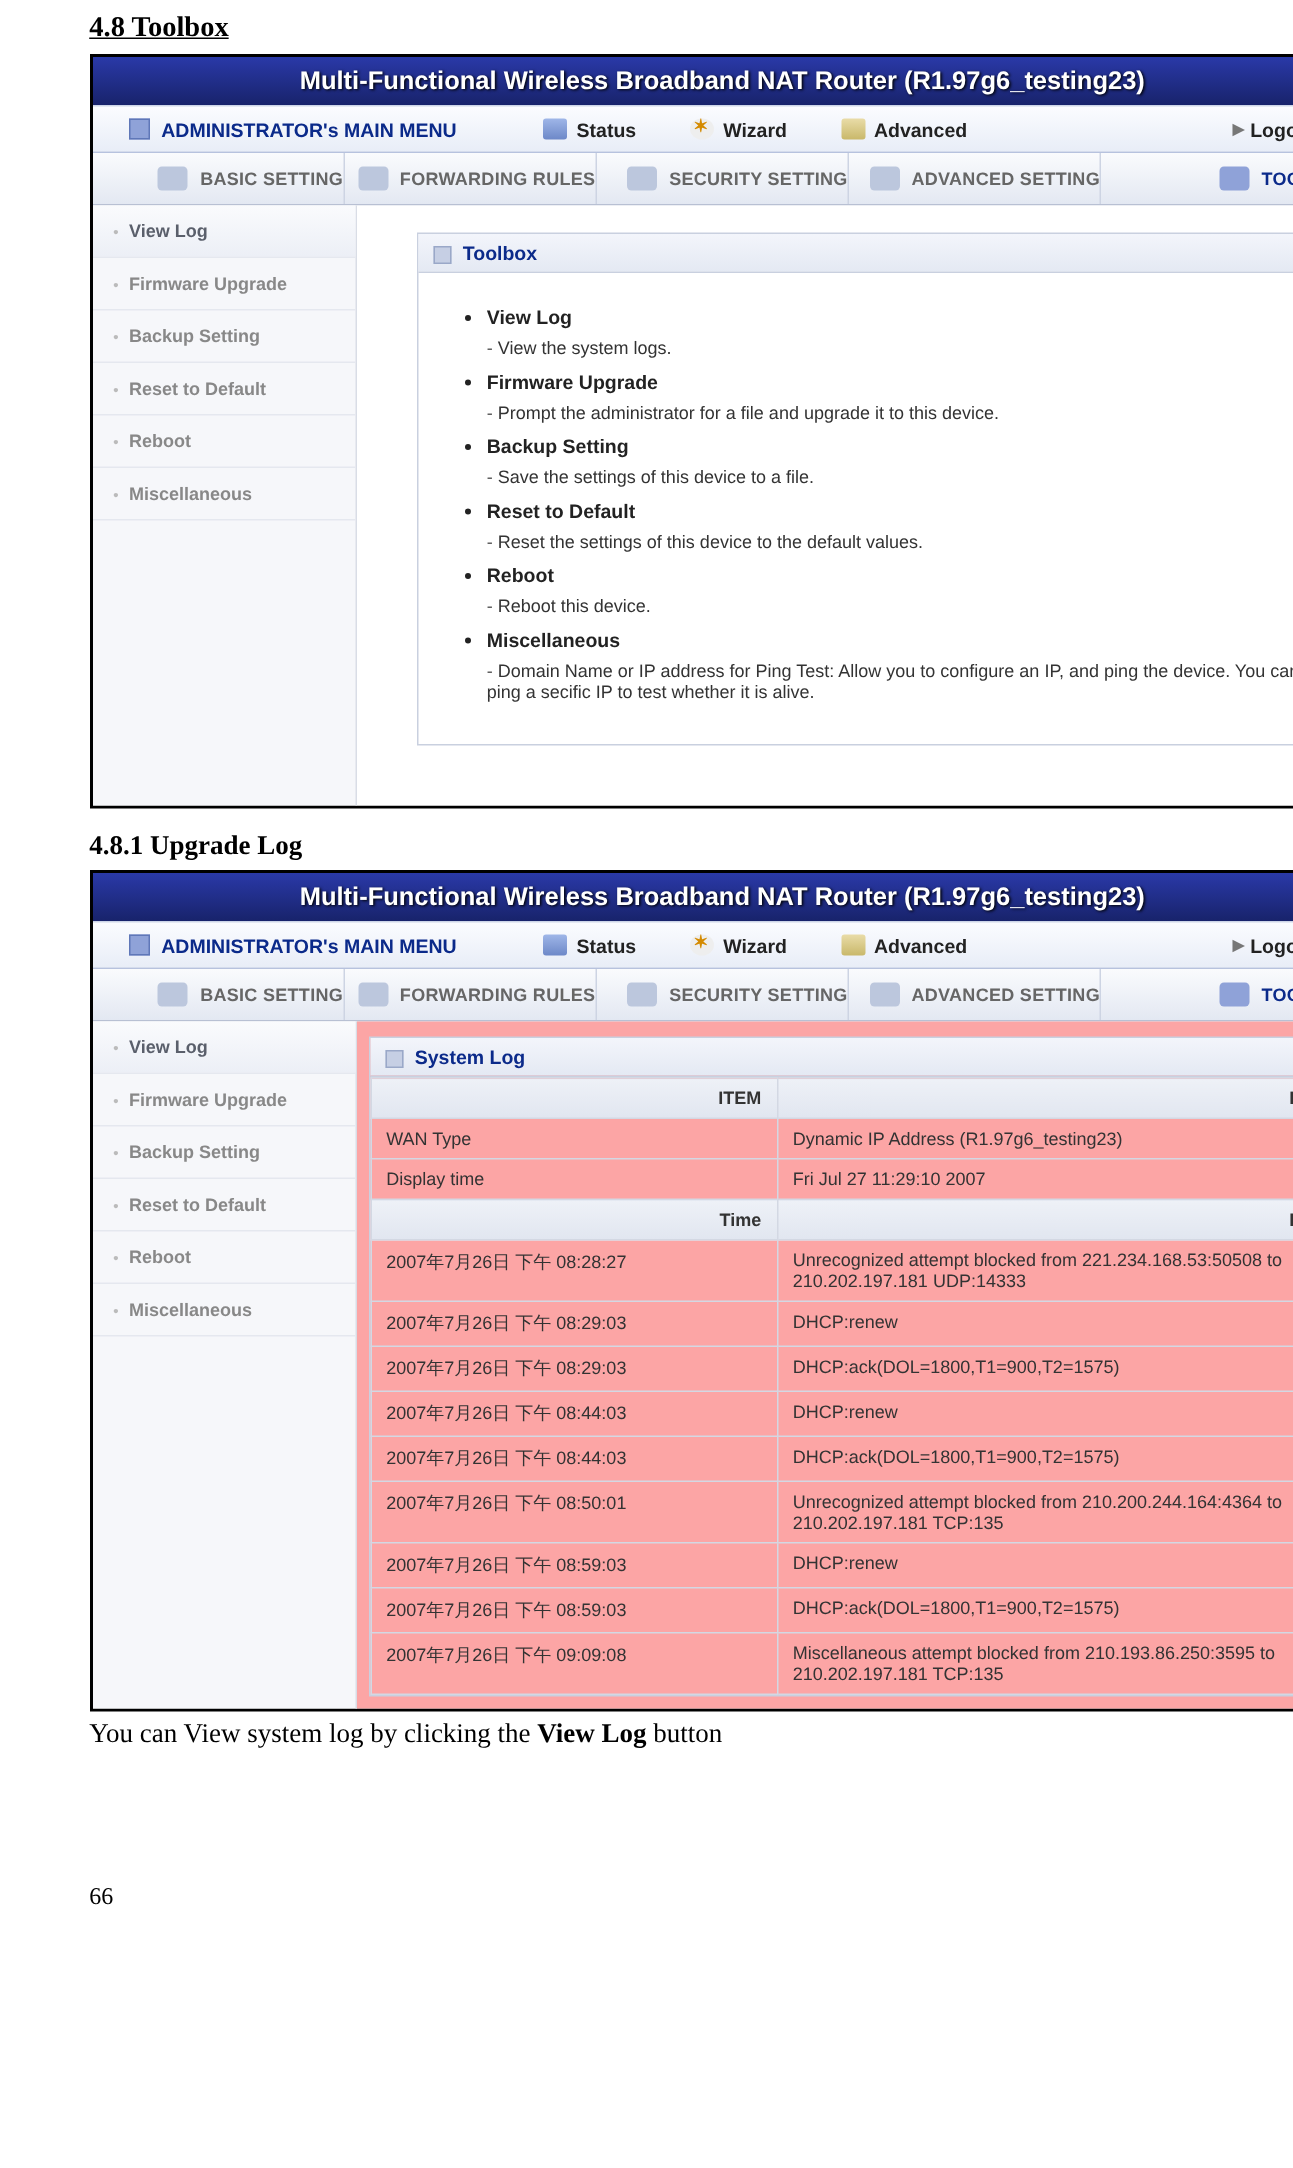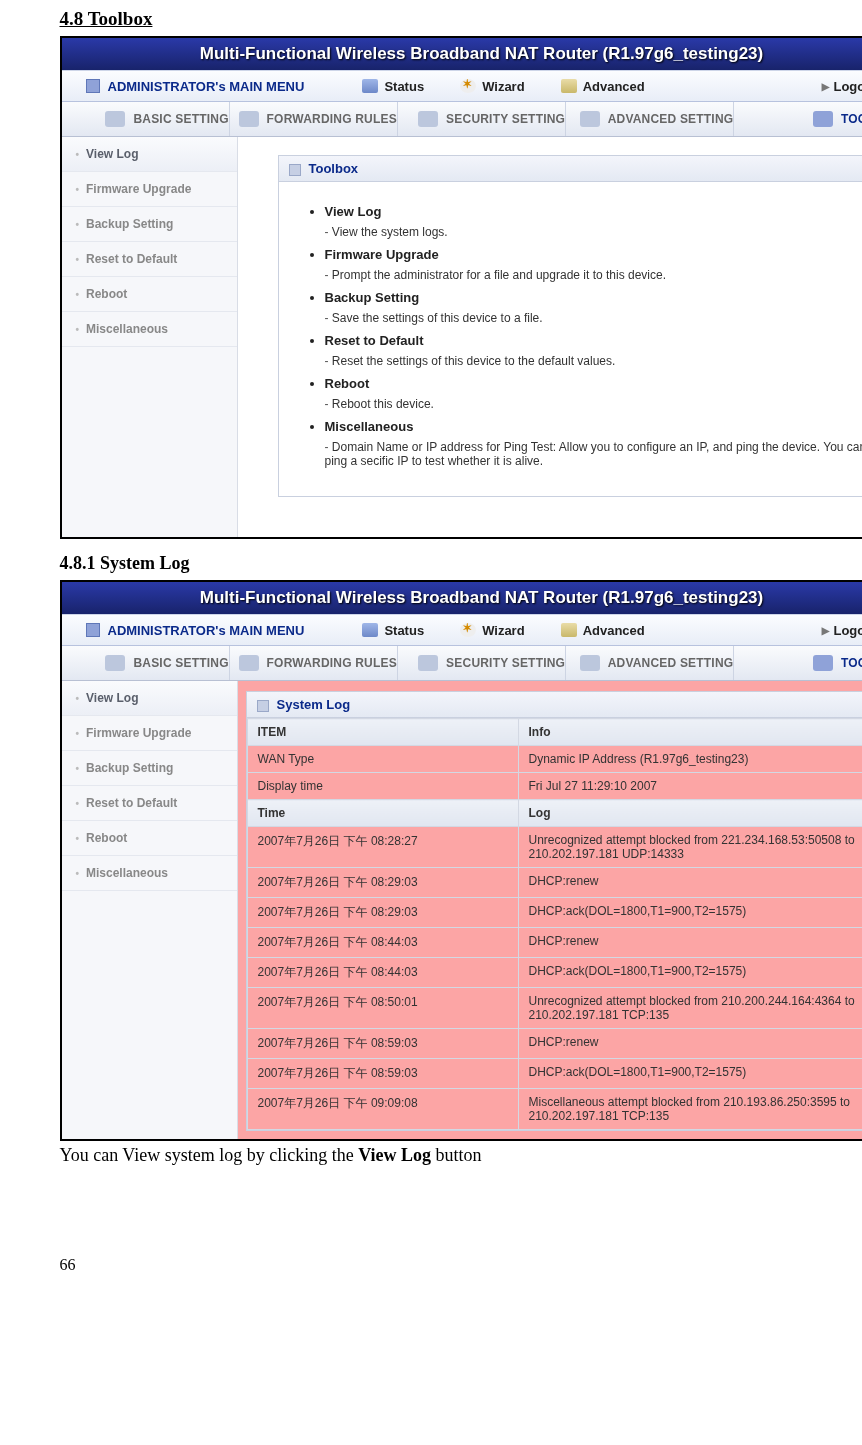--- a/index.html
+++ b/index.html
@@ -36,21 +36,21 @@
 .panel-hdr{background:linear-gradient(#f3f5fb,#e4e9f3);border-bottom:1px solid #c9d0df;padding:5px 10px;color:#0b2a8a;font-weight:bold;font-size:13px}
 .panel-hdr .sq{display:inline-block;width:10px;height:10px;background:#c6cfe4;border:1px solid #9aa8c8;margin-right:8px;vertical-align:middle}
 .panel-body{padding:14px 20px 20px 20px;color:#222}
 ul.feat{list-style:disc;margin:0;padding-left:26px}
 ul.feat>li{margin:8px 0;font-weight:bold;font-size:13px}
 ul.feat>li .desc{display:block;font-weight:normal;margin:6px 0 2px 0;color:#333;font-size:12px}
 ul.feat>li .desc::before{content:"- ";color:#555}
 .content2{flex:1;background:#fca5a5;padding:10px 8px 8px 8px}
 table.log{width:100%;border-collapse:collapse;font-size:12px}
 table.log th,table.log td{border:1px solid #d3d8e3;padding:6px 10px;text-align:left;vertical-align:top}
-table.log th{background:linear-gradient(#eef1f7,#e1e6f0);color:#333;text-align:left;font-weight:bold}
+table.log th{background:linear-gradient(#eef1f7,#e1e6f0);color:#333;text-align:right;font-weight:bold}
 table.log td.time-col{width:250px}
 .caption{font-size:18px;margin:4px 0 0 0}
 .caption .b{font-weight:bold}
 .pagenum{text-align:left;font-size:16px;margin-top:90px}
 </style>
 </head>
 <body>
 
 <div class="page">
 
@@ -125,21 +125,21 @@
             <li><span>Reset to Default</span><span class="desc">Reset the settings of this device to the default values.</span></li>
             <li><span>Reboot</span><span class="desc">Reboot this device.</span></li>
             <li><span>Miscellaneous</span><span class="desc">Domain Name or IP address for Ping Test: Allow you to configure an IP, and ping the device. You can ping a secific IP to test whether it is alive.</span></li>
           </ul>
         </div>
       </div>
     </div>
   </div>
 </div>
 
-<div class="sub-heading">4.8.1 System Log</div>
+<div class="sub-heading">4.8.1 Upgrade Log</div>
 
 <div class="shot">
   <div class="titlebar">Multi-Functional Wireless Broadband NAT Router (R1.97g6_testing23)</div>
 
   <div class="mainmenu">
     <span class="mm-icon"></span>
     <span class="mm-label">ADMINISTRATOR's MAIN MENU</span>
     <span class="mm-spacer"></span>
     <span class="mm-item">
           <span class="ico ico-status"></span>

